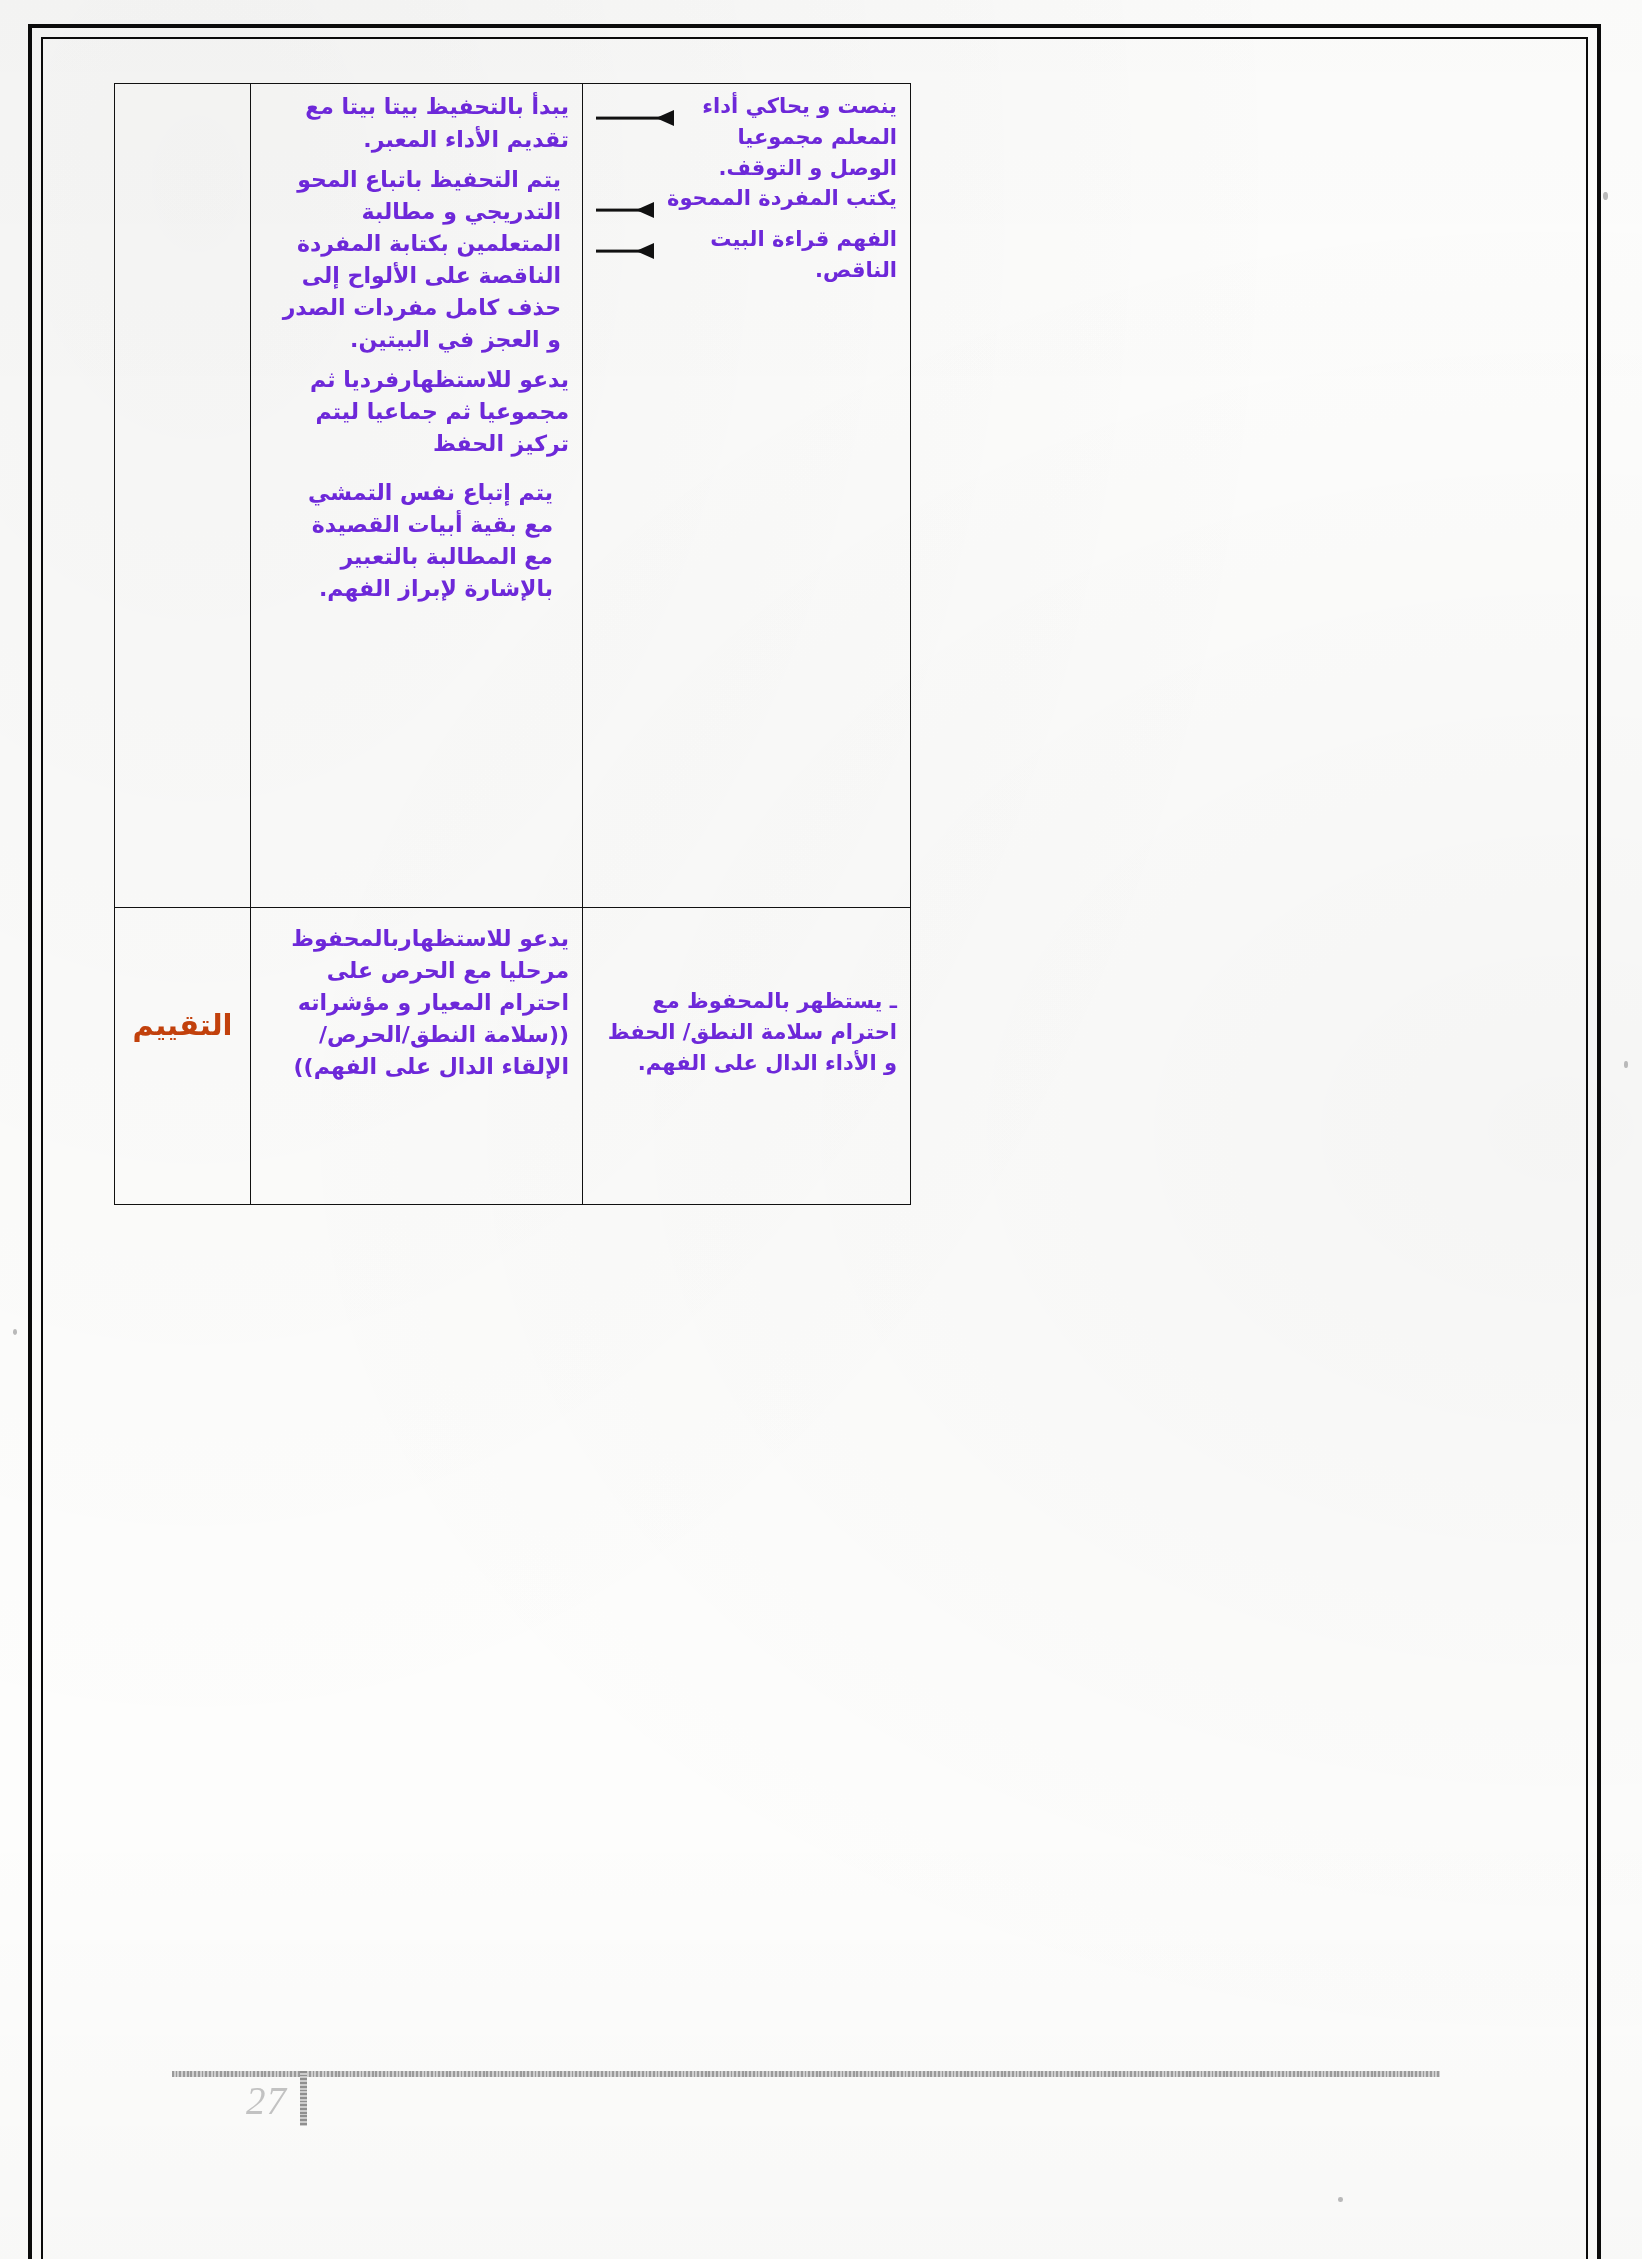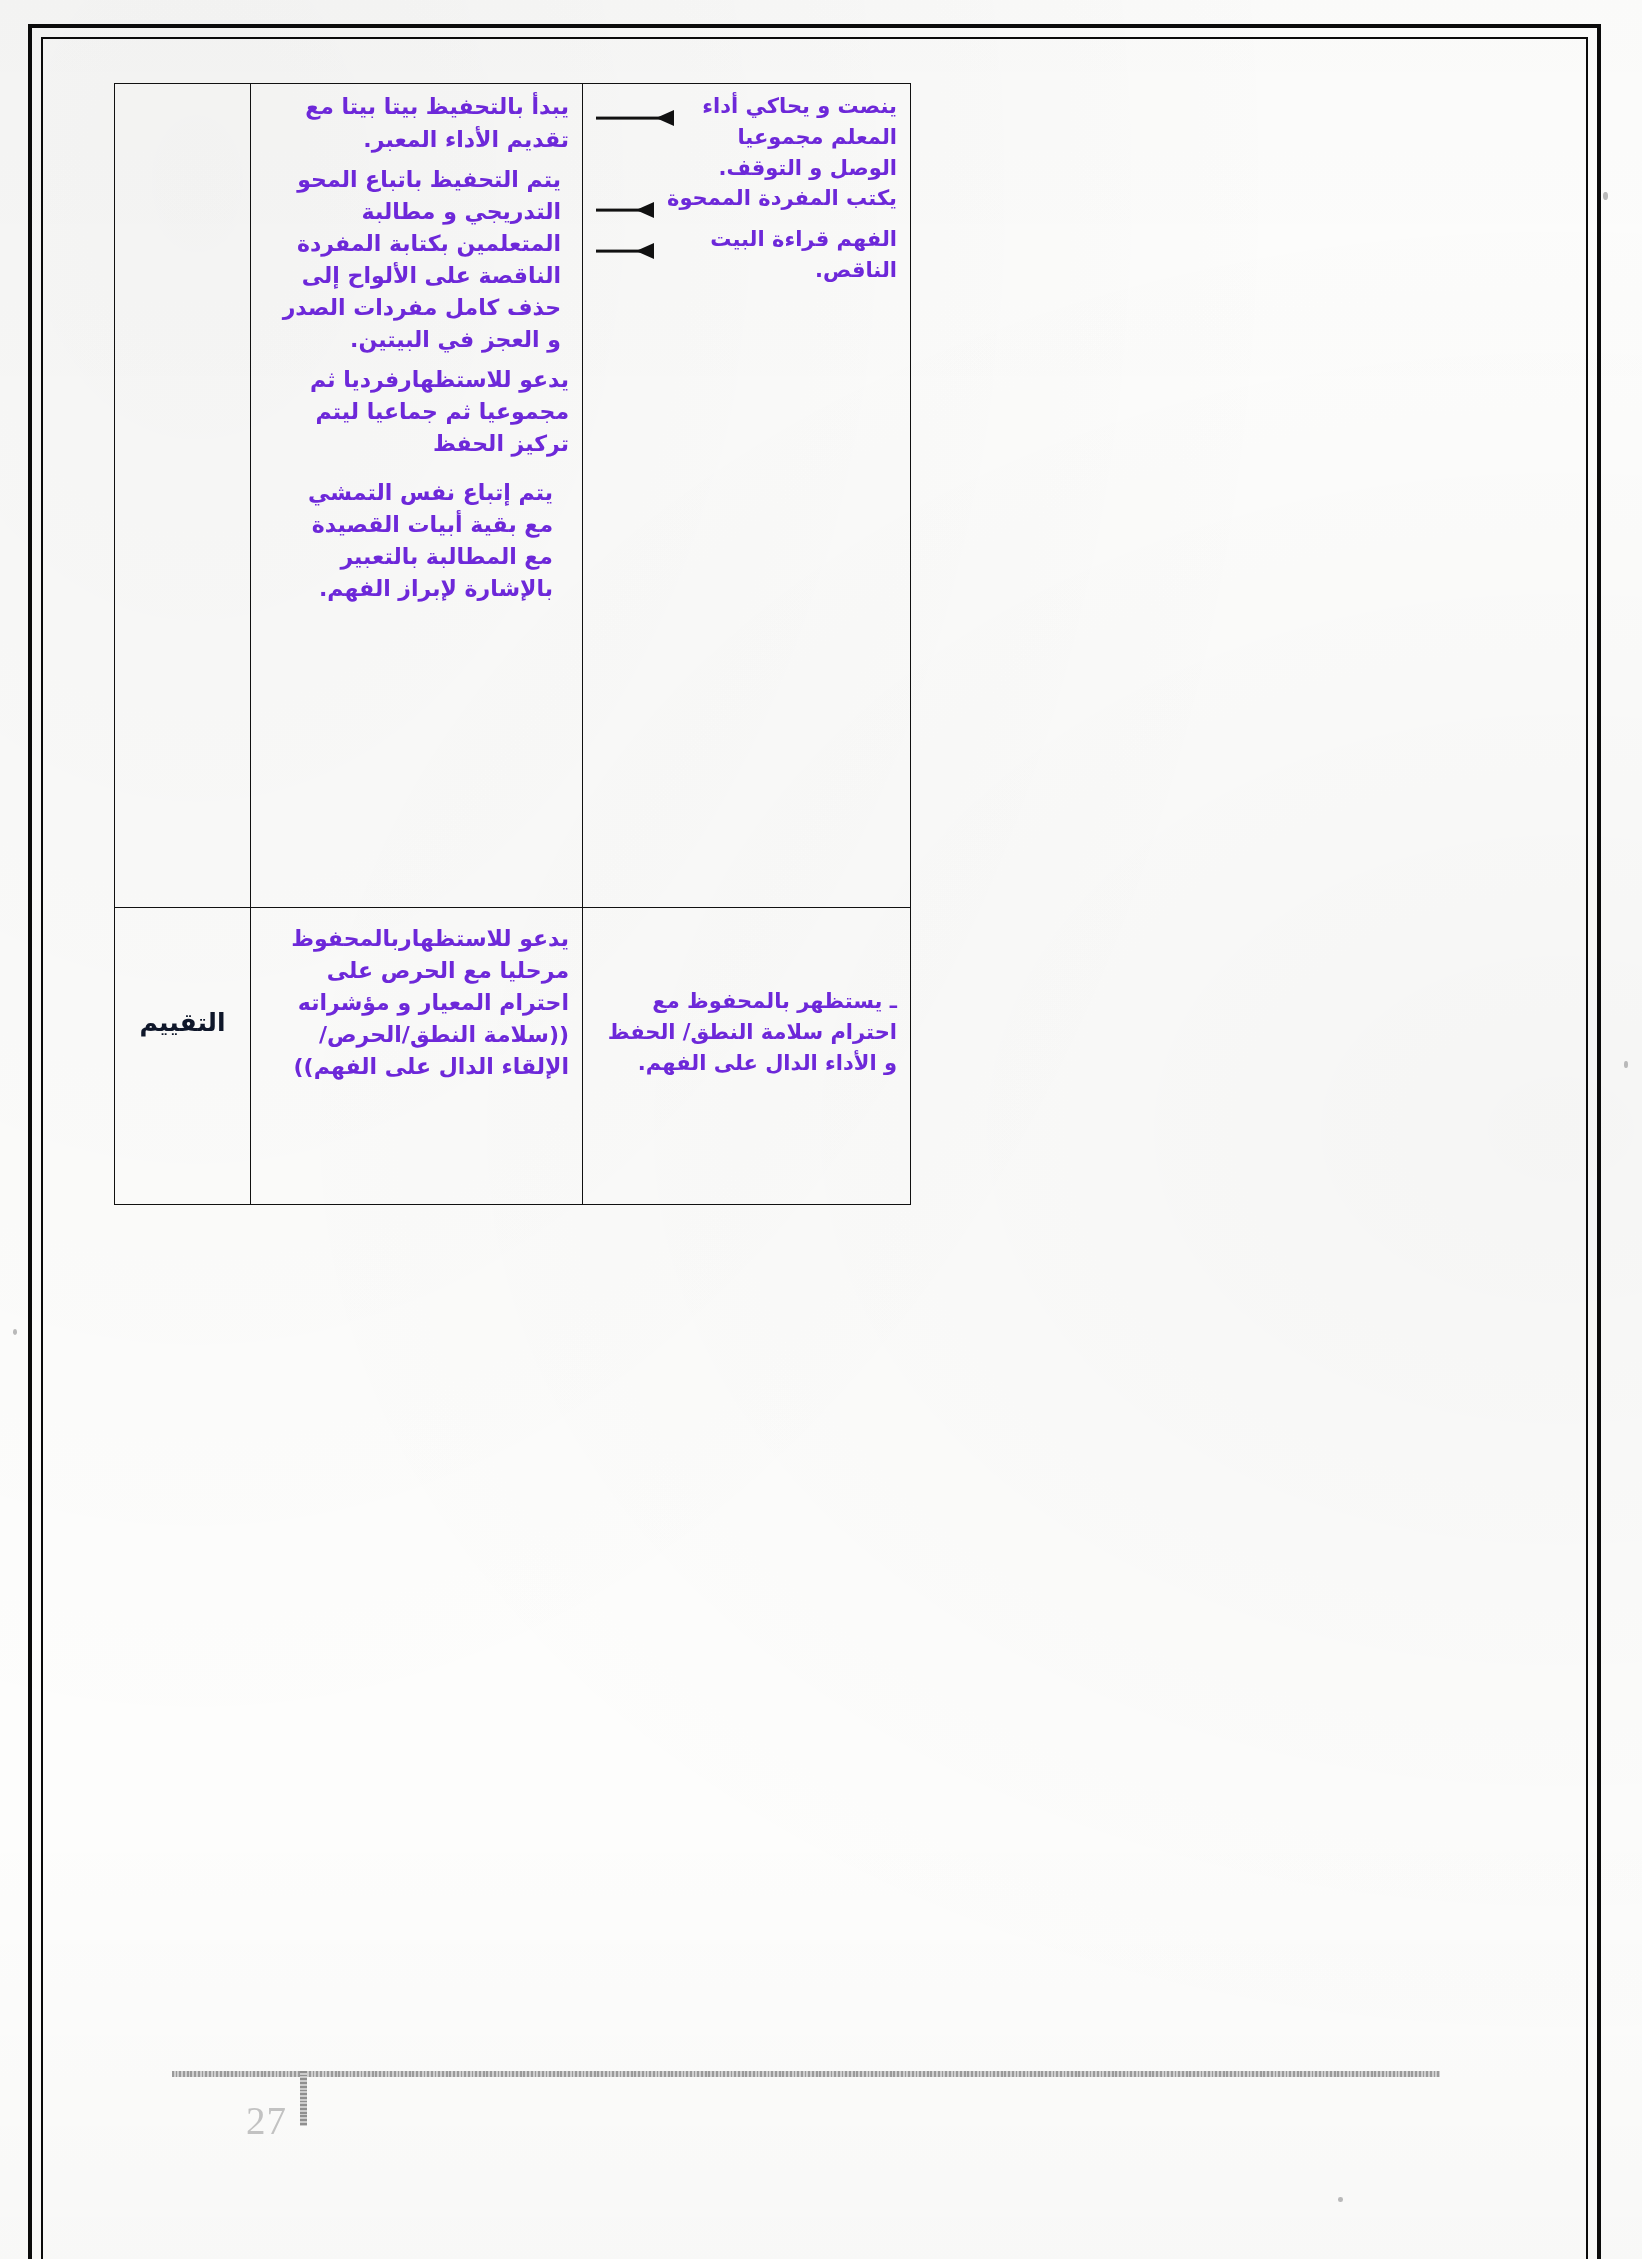--- a/index.html
+++ b/index.html
@@ -91,23 +91,23 @@
     font-size: 21px;
     line-height: 1.46;
     letter-spacing: 0px;
   }
   .ar-lg { font-size: 22px; }
 
   .cell-label-text {
     font-family: "DejaVu Sans", sans-serif;
     direction: rtl;
     text-align: center;
-    color: #0f172a;
+    color: #c2410c;
     font-weight: 700;
-    font-size: 25px;
+    font-size: 29px;
   }
 
   .spacer-gap { height: 277px; }
   .spacer-gap-sm { height: 111px; }
 
   
   .arrow-line {
     display: flex;
     flex-direction: row-reverse;
     align-items: flex-start;
@@ -172,24 +172,24 @@
     height: 55px;
     background: repeating-linear-gradient(180deg, #8f8f8f 0 1.8px, #cccccc 1.8px 3.7px);
   }
   .page-number {
     position: absolute;
     left: 238px;
     top: 2078px;
     width: 57px;
     text-align: center;
     font-family: "Liberation Serif", serif;
+    font-style: italic;
     font-size: 39px;
     color: #c2c2c2;
     letter-spacing: 0.9px;
-    margin-top: 20px;
   }
 </style>
 </head>
 <body>
 
 <div class="page-sheet">
   <div class="scan-tint"></div>
 
   <div class="frame-outer"></div>
   <div class="frame-inner"></div>

